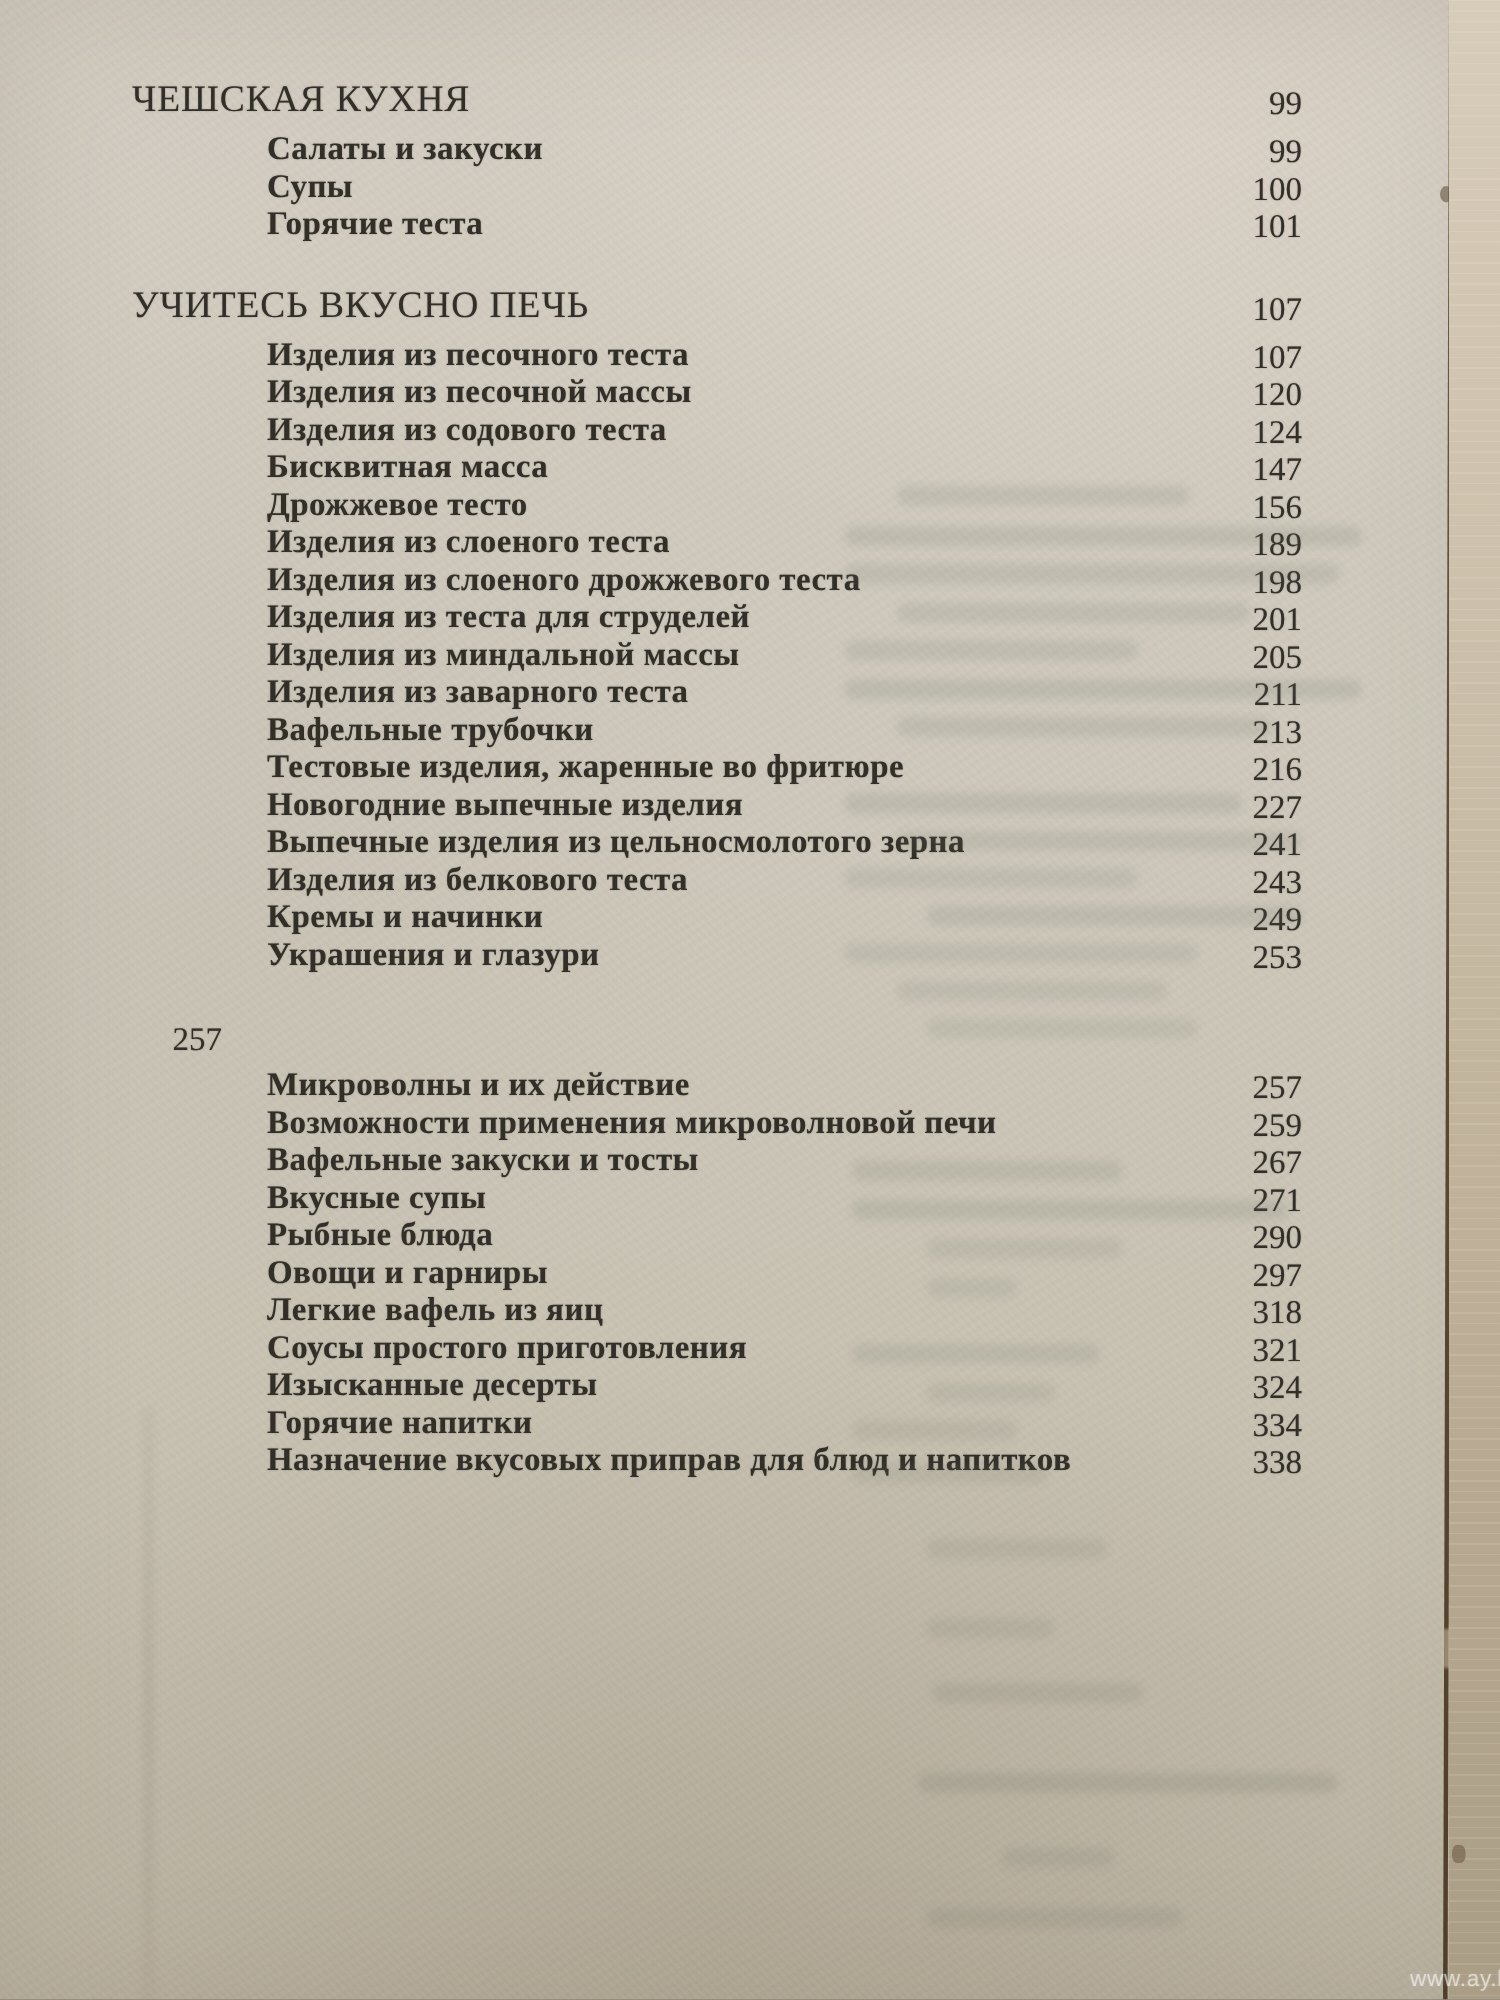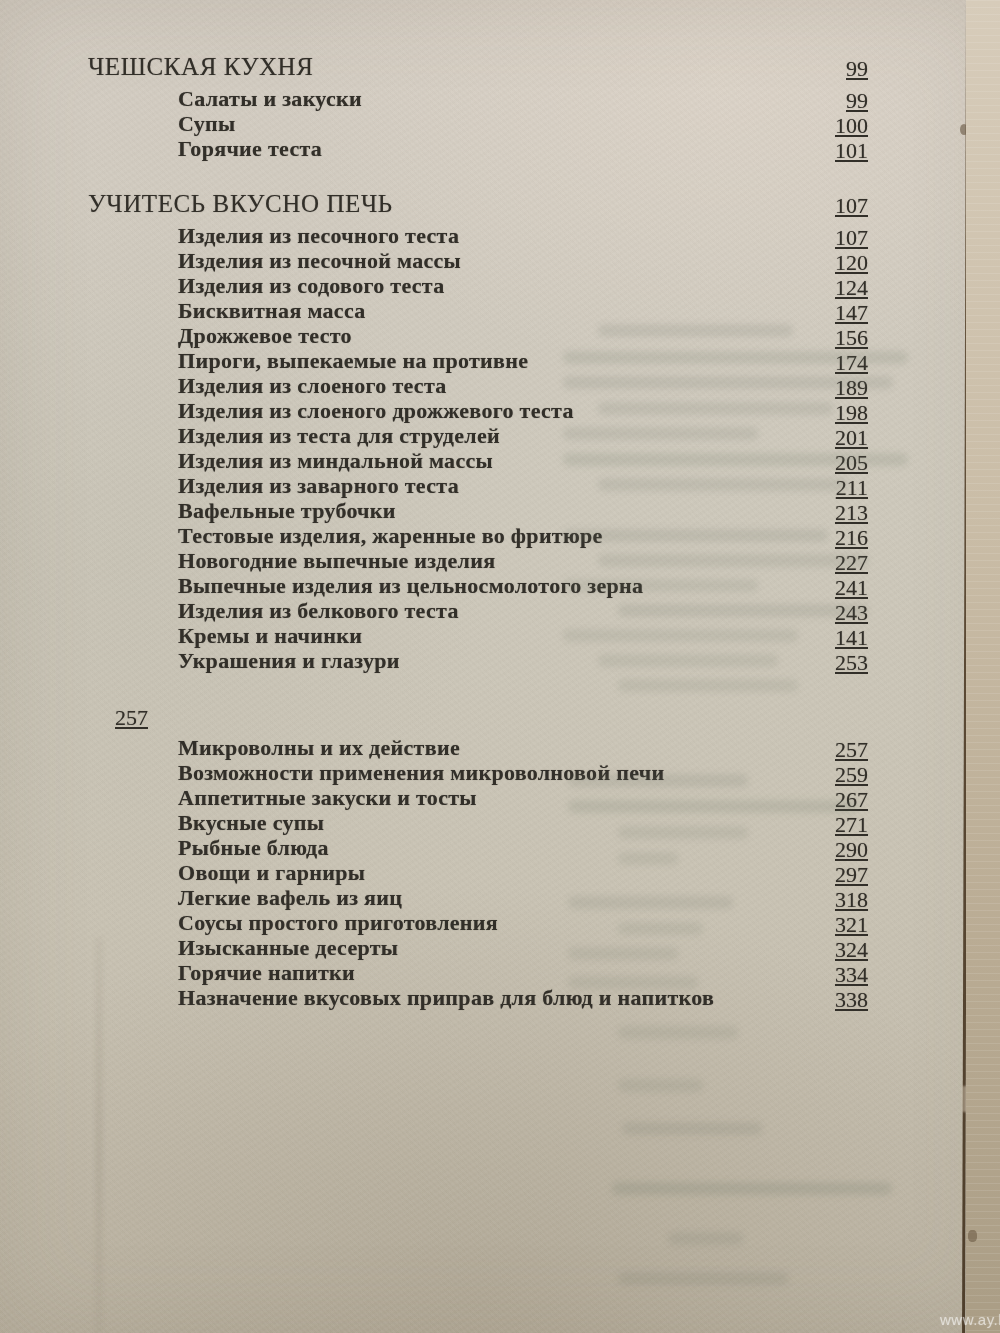--- a/index.html
+++ b/index.html
@@ -18,21 +18,21 @@
                      repeating-linear-gradient(-31deg,rgba(255,255,255,.015) 0 3px,rgba(90,84,70,.012) 3px 6px);}
   .toc{position:absolute;left:0;top:0;width:100%;box-sizing:border-box;
     padding:52px 132px 0 88px;color:#322f29;
     text-shadow:0 0 1px rgba(50,47,41,.45);}
   .sec + .sec{margin-top:28px;}
   .row{display:flex;align-items:center;height:25px;}
   .row.head{height:30px;margin-bottom:4px;}
   .lbl{flex:1;white-space:nowrap;overflow:visible;font-size:22px;letter-spacing:.3px;}
   .head .lbl{font-size:25px;letter-spacing:.6px;}
   .row.item .lbl{padding-left:90px;font-weight:bold;}
-  .num{width:60px;text-align:right;font-size:22px;transform:translateY(2px);text-decoration:underline;}
+  .num{width:60px;text-align:right;font-size:22px;transform:translateY(2px);}
   .ghost{position:absolute;height:13px;border-radius:6px;
     background:rgba(107,116,101,.16);filter:blur(3px);pointer-events:none;}
   .crease{position:absolute;left:95px;top:938px;width:8px;height:395px;
     background:linear-gradient(180deg,rgba(100,90,74,.05),rgba(100,90,74,.10) 55%,rgba(100,90,74,.04));
     filter:blur(2px);pointer-events:none;}
   .fore-edge{position:absolute;right:0;top:0;width:34px;height:100%;
     background:
       repeating-linear-gradient(180deg,rgba(255,255,255,.10) 0 1px,rgba(0,0,0,0) 1px 7px),
       linear-gradient(180deg,#d7ccba 0%,#cabda7 38%,#b9ab93 72%,#aa9d85 100%);}
   .edge-line{position:absolute;left:963.5px;top:0;width:3px;height:1340px;
@@ -93,24 +93,20 @@
         </div>
         <div class="row item">
           <span class="lbl">Бисквитная масса</span>
           <span class="num">147</span>
         </div>
         <div class="row item">
           <span class="lbl">Дрожжевое тесто</span>
           <span class="num">156</span>
         </div>
         <div class="row item">
-          <span class="lbl">Пироги, выпекаемые на противне</span>
-          <span class="num">174</span>
-        </div>
-        <div class="row item">
           <span class="lbl">Изделия из слоеного теста</span>
           <span class="num">189</span>
         </div>
         <div class="row item">
           <span class="lbl">Изделия из слоеного дрожжевого теста</span>
           <span class="num">198</span>
         </div>
         <div class="row item">
           <span class="lbl">Изделия из теста для струделей</span>
           <span class="num">201</span>
@@ -138,41 +134,41 @@
         <div class="row item">
           <span class="lbl">Выпечные изделия из цельносмолотого зерна</span>
           <span class="num">241</span>
         </div>
         <div class="row item">
           <span class="lbl">Изделия из белкового теста</span>
           <span class="num">243</span>
         </div>
         <div class="row item">
           <span class="lbl">Кремы и начинки</span>
-          <span class="num">141</span>
+          <span class="num">249</span>
         </div>
         <div class="row item">
           <span class="lbl">Украшения и глазури</span>
           <span class="num">253</span>
         </div>
       </div>
       <div class="sec">
         <div class="row head">
           <span class="num">257</span>
         </div>
         <div class="row item">
           <span class="lbl">Микроволны и их действие</span>
           <span class="num">257</span>
         </div>
         <div class="row item">
           <span class="lbl">Возможности применения микроволновой печи</span>
           <span class="num">259</span>
         </div>
         <div class="row item">
-          <span class="lbl">Аппетитные закуски и тосты</span>
+          <span class="lbl">Вафельные закуски и тосты</span>
           <span class="num">267</span>
         </div>
         <div class="row item">
           <span class="lbl">Вкусные супы</span>
           <span class="num">271</span>
         </div>
         <div class="row item">
           <span class="lbl">Рыбные блюда</span>
           <span class="num">290</span>
         </div>

